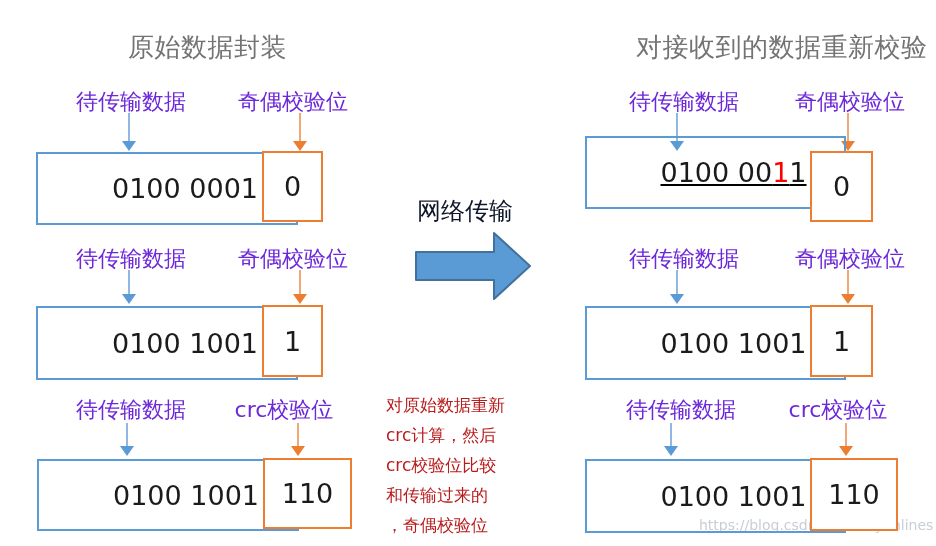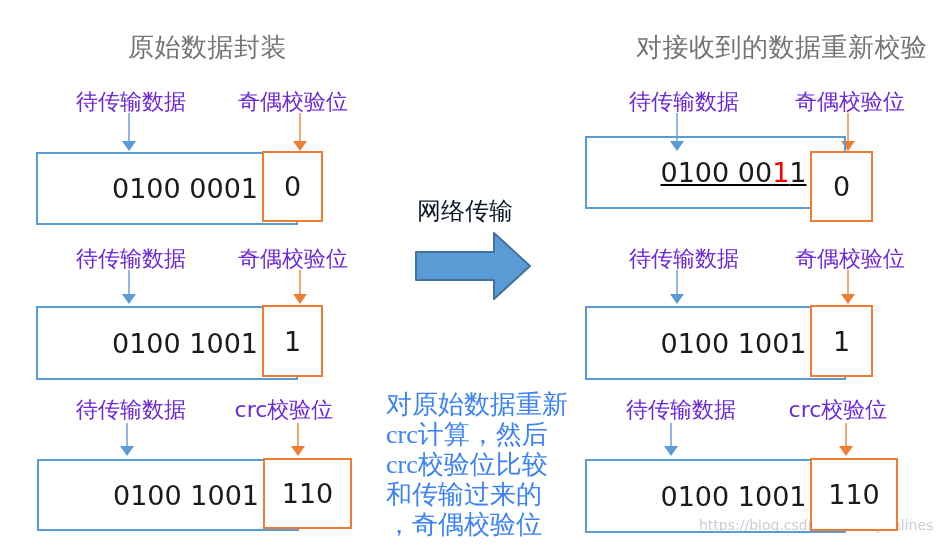--- a/index.html
+++ b/index.html
@@ -24,21 +24,21 @@
     position:absolute;border:2px solid #5b9bd5;background:transparent;
     display:flex;align-items:center;justify-content:center;z-index:1;padding-left:36px;
   }
   .cbox{
     position:absolute;border:2px solid #ed7d31;background:#ffffff;
     display:flex;align-items:center;justify-content:center;z-index:2;
   }
   .bits{font-size:27px;color:#1b1b1b;white-space:pre;}
   .err{color:#ff0000;}
   .transport-lbl{position:absolute;font-size:24px;color:#0f172a;white-space:nowrap;}
-  .note{position:absolute;font-size:26px;line-height:30px;color:#3b82f6;white-space:nowrap;font-family:Liberation Serif, serif;}
+  .note{position:absolute;font-size:17px;line-height:30px;color:#b91c1c;white-space:nowrap;}
   .watermark{position:absolute;font-size:14px;color:#c9ced6;white-space:nowrap;}
   .blockarrow{position:absolute;}
 </style>
 </head>
 <body>
 
 <div class="canvas">
 
   <div class="title" style="left:128px;top:30px;">原始数据封装</div>
 

